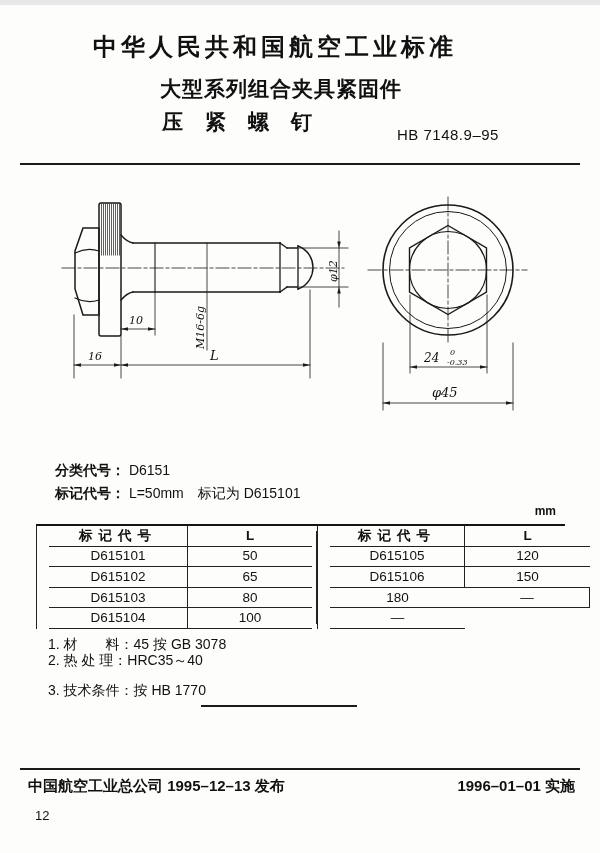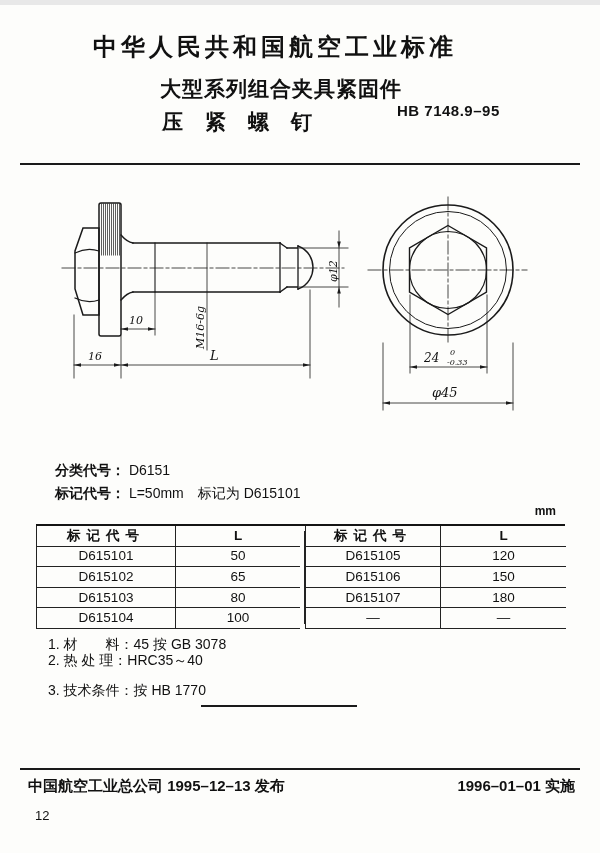--- a/index.html
+++ b/index.html
@@ -6,30 +6,30 @@
   #page{
     position:relative;width:600px;height:853px;margin:5px auto;
     background:#fdfdfb;color:#111;overflow:hidden;
     font-family:"Liberation Sans",sans-serif;
   }
   .abs{position:absolute;}
   
   .h-org{left:93px;top:26px;font-size:24px;font-weight:700;letter-spacing:4px;white-space:nowrap;}
   .h-title{left:160px;top:70px;font-size:21px;font-weight:700;letter-spacing:1px;white-space:nowrap;}
   .h-sub{left:162px;top:103px;font-size:21px;font-weight:700;letter-spacing:22px;white-space:nowrap;}
-  .h-no{left:397px;top:97px;font-size:15px;font-weight:700;letter-spacing:.5px;white-space:nowrap;}
+  .h-no{left:397px;top:121px;font-size:15px;font-weight:400;letter-spacing:.5px;white-space:nowrap;}
   .rule-top{left:20px;top:158px;width:560px;height:2px;background:#1a1a1a;}
   
   .spec1{left:55px;top:457px;font-size:14px;white-space:nowrap;}
   .spec2{left:55px;top:480px;font-size:14px;white-space:nowrap;}
   .spec1 b,.spec2 b{font-weight:600;}
   .unit-mm{left:516px;top:499px;width:40px;font-size:12px;font-weight:700;text-align:right;}
   
   .dim-table{left:36px;top:519px;width:529px;border-top:2px solid #141414;display:flex;}
-  .tbl{display:grid;grid-auto-rows:20.6px;}
+  .tbl{display:grid;grid-auto-rows:20.6px;padding-left:12px;}
   .tbl-l{grid-template-columns:139px 124px;border-left:1px solid #222;}
   .tbl-r{grid-template-columns:135px 125px;border-left:1px solid #222;margin-left:5px;box-shadow:-6px 0 0 -5px #222;}
   .tbl div{border-bottom:1px solid #222;display:flex;align-items:center;justify-content:center;
     font-size:13.5px;line-height:20px;}
   .tbl .c1{border-right:1px solid #222;}
   .tbl .hd{font-weight:700;letter-spacing:6px;font-size:13.5px;}
   .tbl .hdL{font-weight:700;letter-spacing:0;}
   
   .note{left:48px;top:0;font-size:14px;white-space:nowrap;}
   .n1{top:631px;} .n2{top:647px;text-align:center;} .n3{top:677px;}
@@ -152,21 +152,20 @@
       <div class="c1">D615104</div>
       <div>100</div>
     </div>
     <div class="tbl tbl-r">
       <div class="c1 hd">标记代号</div>
       <div class="hdL">L</div>
       <div class="c1">D615105</div>
       <div>120</div>
       <div class="c1">D615106</div>
       <div>150</div>
-      <div class="c1">D615107</div>
       <div>180</div>
       <div class="c1">—</div>
       <div>—</div>
     </div>
   </div>
 
   <div class="abs note n1">1. 材　　料：45 按 GB 3078</div>
   <div class="abs note n2">2. 热 处 理：HRC35～40</div>
   <div class="abs note n3">3. 技术条件：按 HB 1770</div>
   <div class="abs rule-short"></div>

